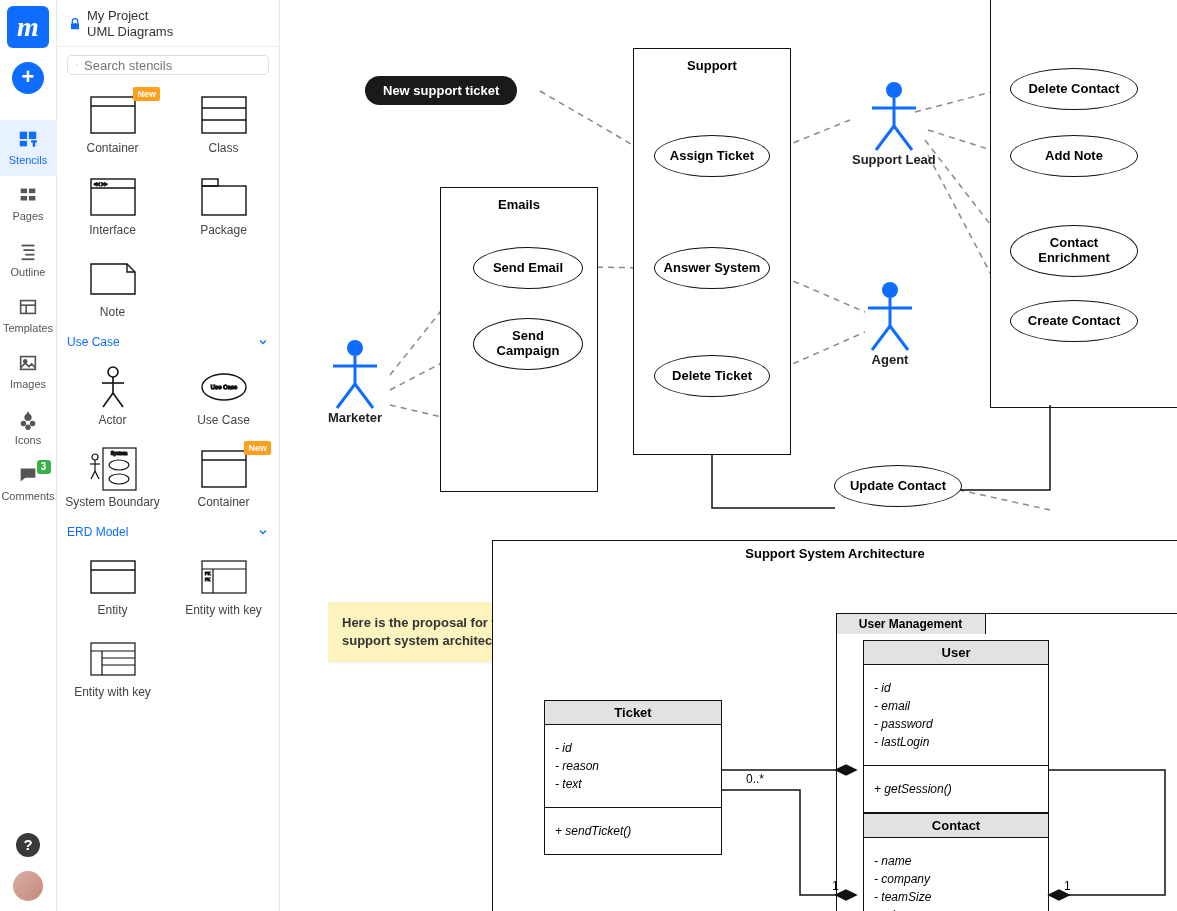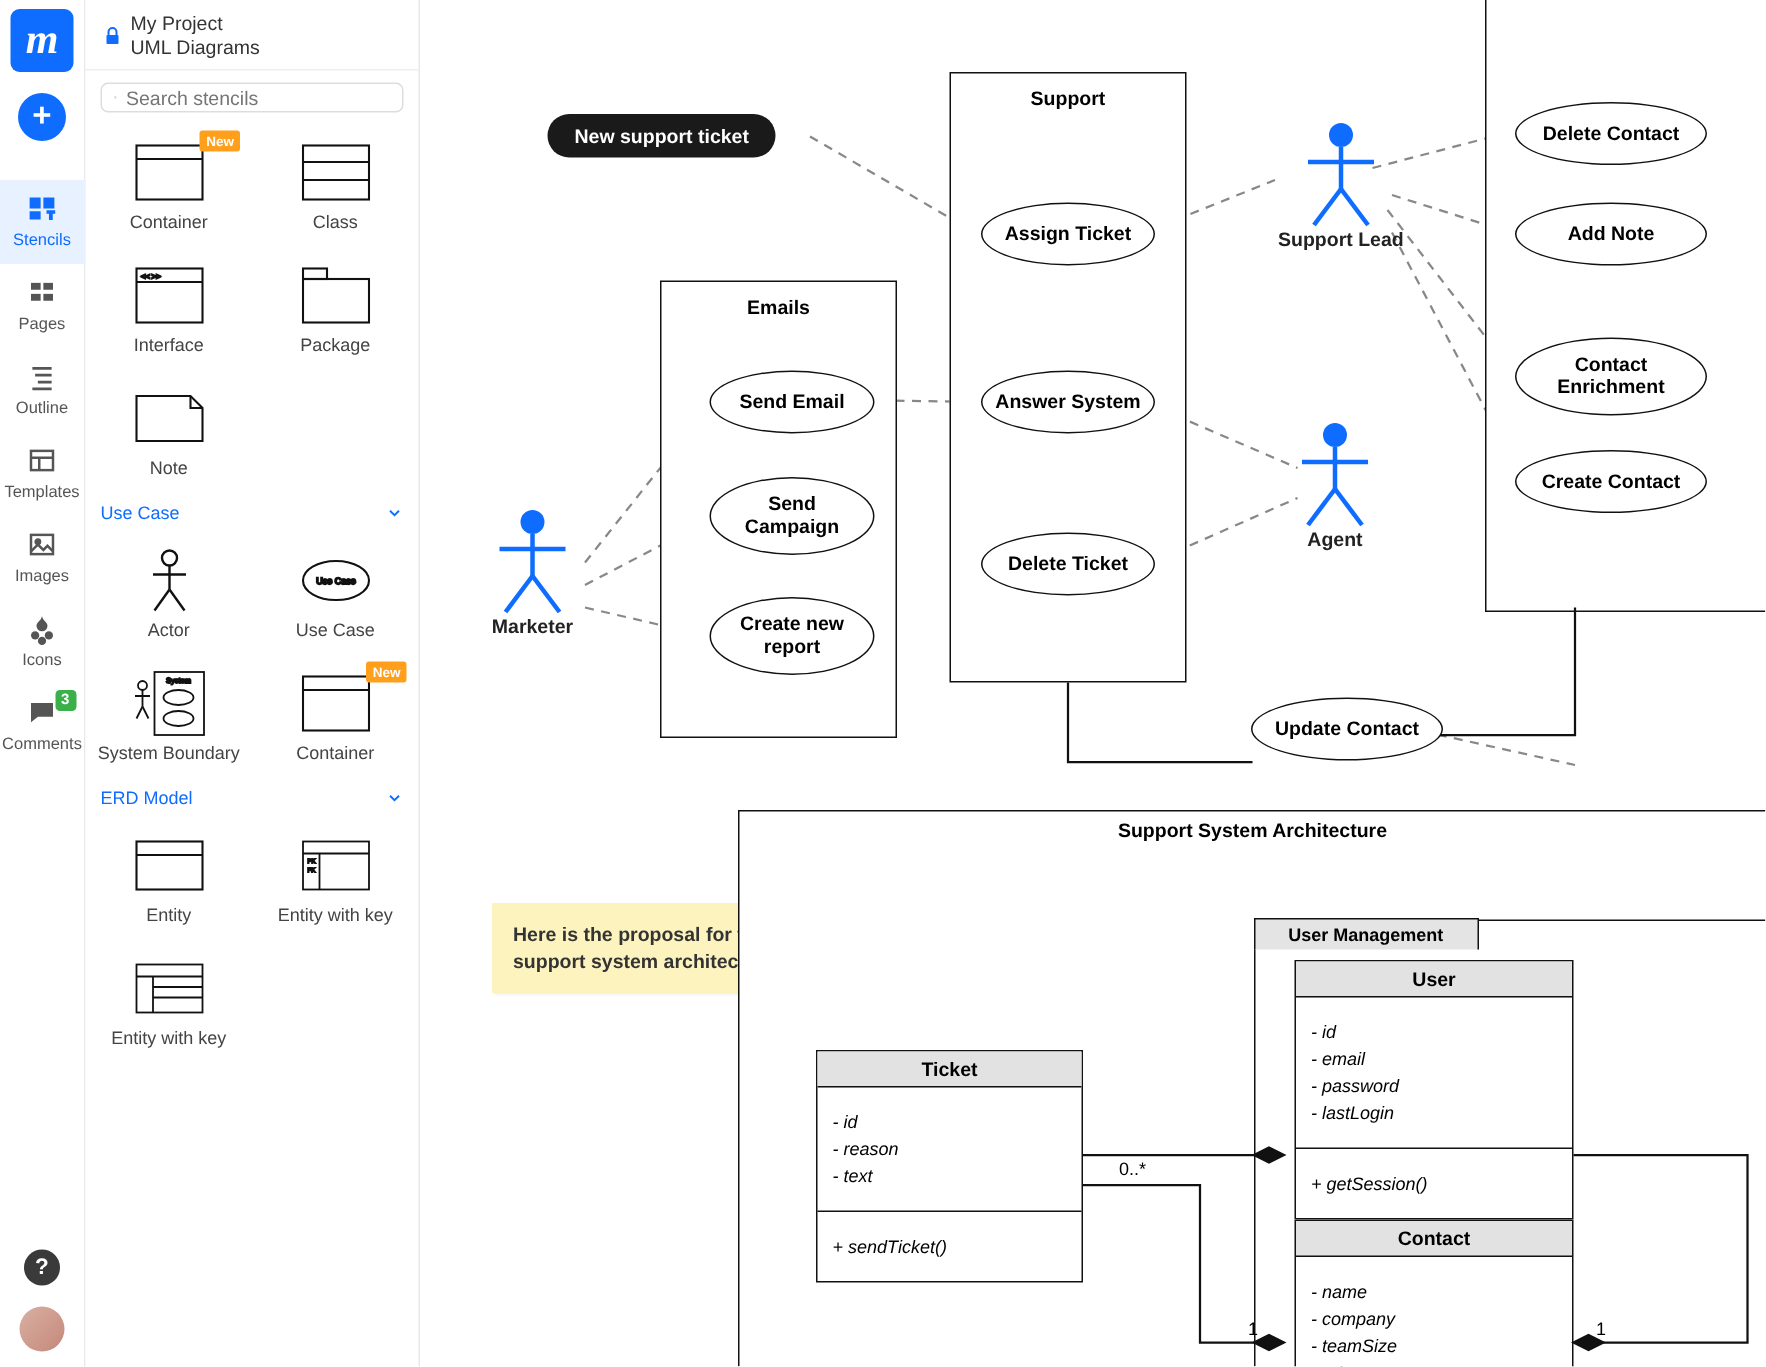--- a/index.html
+++ b/index.html
@@ -358,22 +358,20 @@
       </svg>
     <span>Agent</span>
   </div>
 
   <div class="syscont" style="left:160px;top:187px;width:158px;height:305px">
     <div class="title">Emails</div>
   </div>
   <div class="oval" style="left:193px;top:247px;width:110px;height:42px">Send Email</div>
   <div class="oval" style="left:193px;top:318px;width:110px;height:52px;white-space:pre-line">Send
 Campaign</div>
-  <div class="oval" style="left:193px;top:398px;width:110px;height:52px;white-space:pre-line">Create new
-report</div>
 
   <div class="syscont" style="left:353px;top:48px;width:158px;height:407px">
     <div class="title">Support</div>
   </div>
   <div class="oval" style="left:374px;top:135px;width:116px;height:42px">Assign Ticket</div>
   <div class="oval" style="left:374px;top:247px;width:116px;height:42px">Answer System</div>
   <div class="oval" style="left:374px;top:355px;width:116px;height:42px">Delete Ticket</div>
 
   <div class="syscont" style="left:710px;top:0;width:187px;height:408px;border-top:0;border-right:0"></div>
   <div class="oval" style="left:730px;top:68px;width:128px;height:42px">Delete Contact</div>

